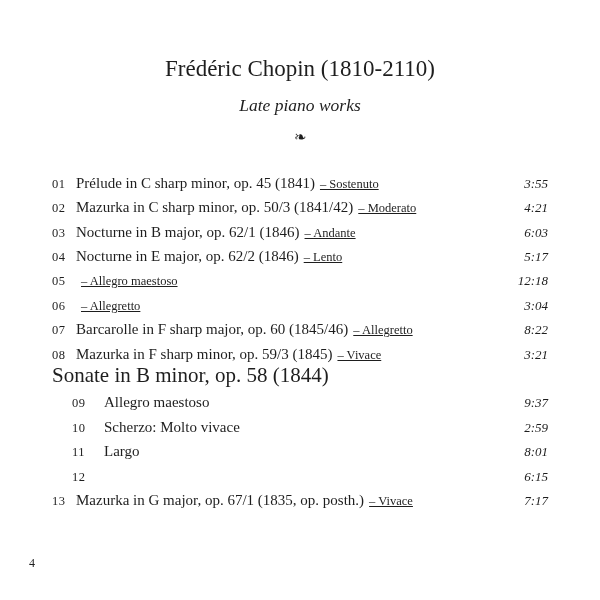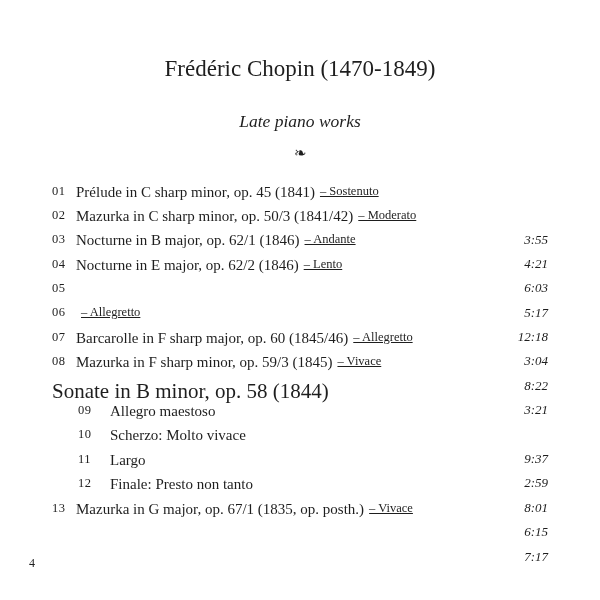--- a/index.html
+++ b/index.html
@@ -12,43 +12,43 @@
     color: #1e1e1e;
     font-family: "Liberation Serif", "DejaVu Serif", serif;
   }
   .title {
     padding-top: 57px;
     text-align: center;
     font-size: 23px;
     line-height: 1;
   }
   .subtitle {
-    margin-top: 33px;
+    margin-top: 17px;
     text-align: center;
     font-size: 17.5px;
     font-style: italic;
     line-height: 1;
   }
   .ornament {
     margin-top: 15px;
     text-align: center;
     font-size: 15px;
     line-height: 1;
     font-family: "DejaVu Sans", sans-serif;
   }
   .tracklist { margin: 23px 52px 0 52px; }
   .row {
     display: flex;
-    align-items: flex-start;
+    align-items: flex-end;
     height: 24.4px;
     font-size: 15px;
     white-space: nowrap;
   }
   .row .no { flex: 0 0 24px; font-size: 12.5px; letter-spacing: 0.5px; }
-  .row.sub .no { margin-left: 26px; flex-basis: 32px; }
+  .row.sub .no { margin-left: 20px; flex-basis: 32px; }
   .row .track-title { }
   .row .tempo { font-size: 12.5px; margin-left: 5px; text-decoration: underline; }
   .row .time {
     margin-left: auto;
     padding-left: 10px;
     font-style: italic;
     font-size: 13px;
     margin-top: 48px;
   }
   .heading-row {
@@ -63,21 +63,21 @@
     left: 29px;
     top: 556px;
     font-size: 12px;
   }
 </style>
 </head>
 <body>
 
 <div class="page">
 
-  <div class="title">Frédéric Chopin (1470-1849)</div>
+  <div class="title">Frédéric Chopin (1810-2110)</div>
   <div class="subtitle">Late piano works</div>
   <div class="ornament">❧</div>
 
   <div class="tracklist">
 
     <div class="row">
       <span class="no">01</span>
       <span class="track-title">Prélude in C sharp minor, op. 45 (1841)</span>
       <span class="tempo">– Sostenuto</span>
       <span class="time">3:55</span>
@@ -99,20 +99,21 @@
 
     <div class="row">
       <span class="no">04</span>
       <span class="track-title">Nocturne in E major, op. 62/2 (1846)</span>
       <span class="tempo">– Lento</span>
       <span class="time">5:17</span>
     </div>
 
     <div class="row">
       <span class="no">05</span>
+      <span class="tempo">– Allegro maestoso</span>
       <span class="time">12:18</span>
     </div>
 
     <div class="row">
       <span class="no">06</span>
       <span class="tempo">– Allegretto</span>
       <span class="time">3:04</span>
     </div>
 
     <div class="row">
@@ -144,21 +145,20 @@
     </div>
 
     <div class="row sub">
       <span class="no">11</span>
       <span class="track-title">Largo</span>
       <span class="time">8:01</span>
     </div>
 
     <div class="row sub">
       <span class="no">12</span>
-      <span class="track-title">Finale: Presto non tanto</span>
       <span class="time">6:15</span>
     </div>
 
     <div class="row">
       <span class="no">13</span>
       <span class="track-title">Mazurka in G major, op. 67/1 (1835, op. posth.)</span>
       <span class="tempo">– Vivace</span>
       <span class="time">7:17</span>
     </div>
 

